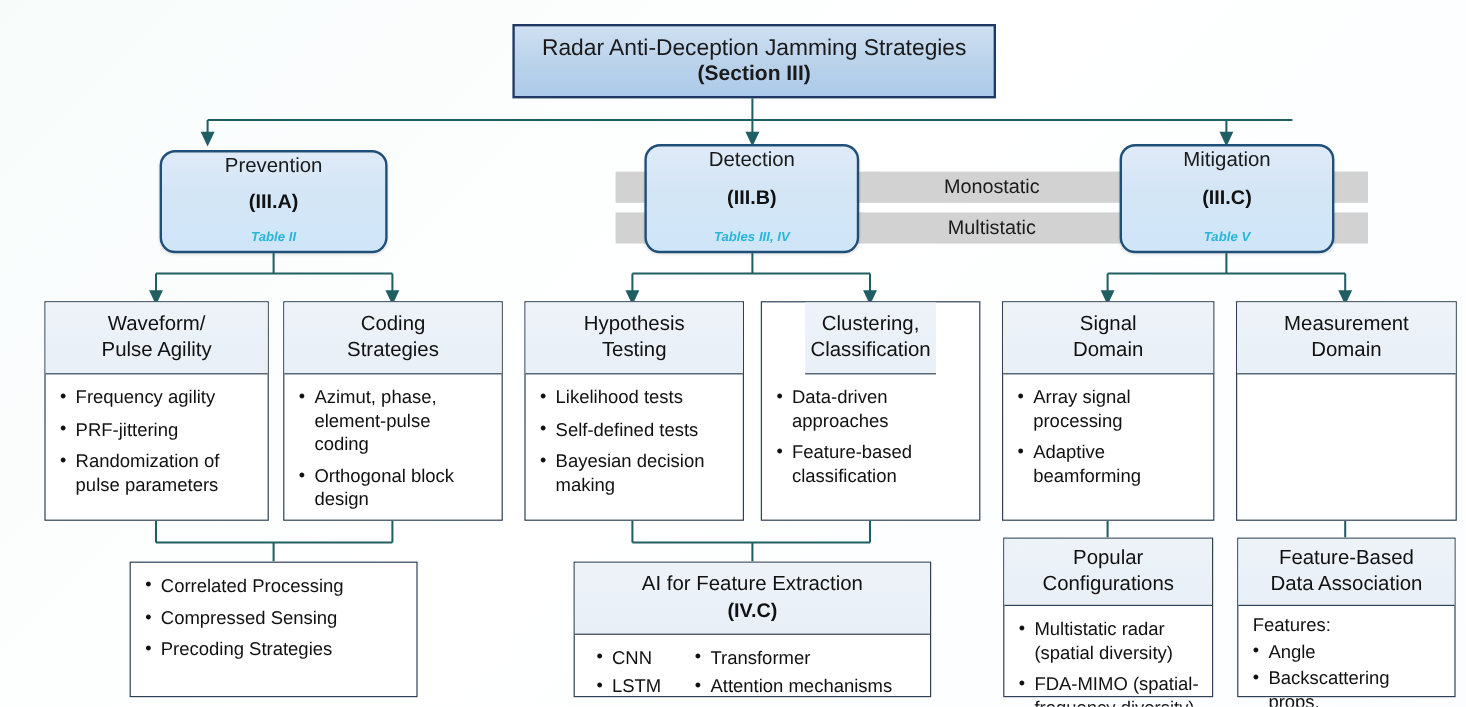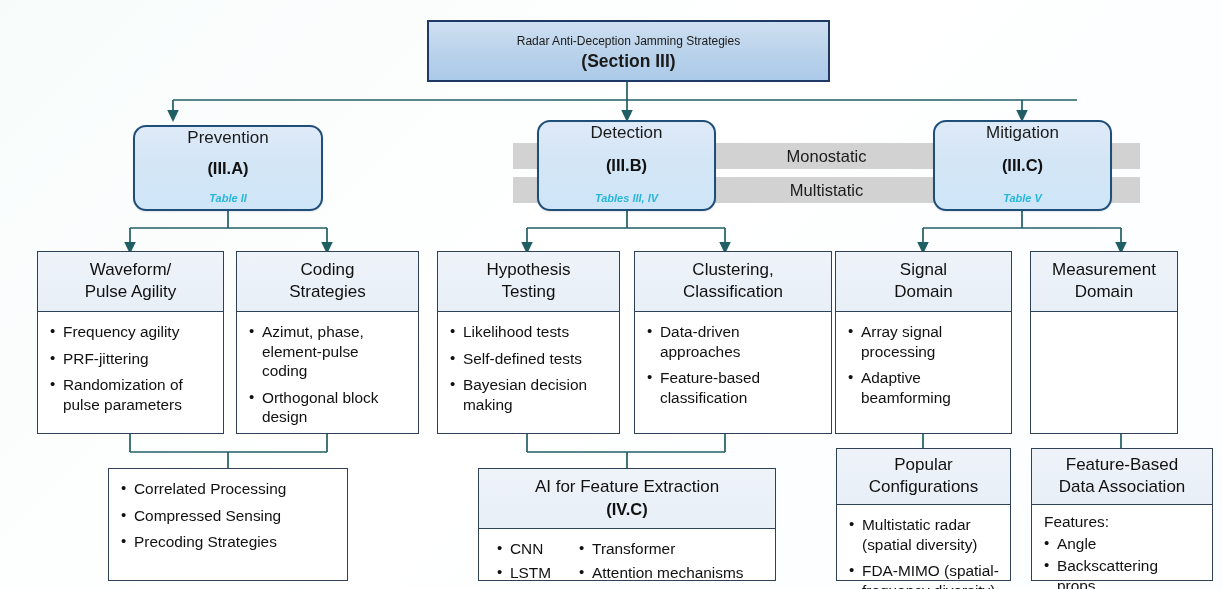--- a/index.html
+++ b/index.html
@@ -17,21 +17,21 @@
   
   .box{position:absolute;box-sizing:border-box;}
 
   
   .root{
     background:linear-gradient(180deg,#cfe0f2 0%,#b9d2ea 55%,#accaea 100%);
     border:2.5px solid #1f3864;
     display:flex;flex-direction:column;align-items:center;justify-content:center;
     color:#1a1a1a;
   }
-  .root .l1{font-size:12px;line-height:20px;}
+  .root .l1{font-size:19px;line-height:20px;}
   .root .l2{font-size:17.5px;line-height:21px;font-weight:bold;}
 
   
   .lvl1{
     background:linear-gradient(180deg,#dfeaf8 0%,#d4e6f6 40%,#cfe6f8 100%);
     border:2.2px solid #1f4e79;
     border-radius:13px;
     display:flex;flex-direction:column;align-items:center;justify-content:space-between;
     z-index:3;
     box-shadow:0 1px 2px rgba(0,0,0,.10);
@@ -186,21 +186,21 @@
     </div>
     <div class="bdy">
       <ul>
         <li>Likelihood tests</li>
         <li>Self-defined tests</li>
         <li>Bayesian decision making</li>
       </ul>
     </div>
   </div>
 
-  <div class="card" style="left:634px;top:251px;width:198px;height:183px;">
+  <div class="card" style="left:634px;top:251px;width:183px;height:183px;align-items:center;">
     <div class="hdr">
       <div>Clustering,</div>
       <div>Classification</div>
     </div>
     <div class="bdy">
       <ul>
         <li>Data-driven approaches</li>
         <li>Feature-based classification</li>
       </ul>
     </div>
@@ -212,21 +212,21 @@
       <div>Domain</div>
     </div>
     <div class="bdy">
       <ul>
         <li>Array signal processing</li>
         <li>Adaptive beamforming</li>
       </ul>
     </div>
   </div>
 
-  <div class="card" style="left:1030px;top:251px;width:148px;height:183px;">
+  <div class="card" style="left:1030px;top:251px;width:184px;height:183px;">
     <div class="hdr">
       <div>Measurement</div>
       <div>Domain</div>
     </div>
   </div>
 
   <div class="card" style="left:108px;top:468px;width:240px;height:113px;">
     <div class="bdy">
       <ul>
         <li>Correlated Processing</li>

